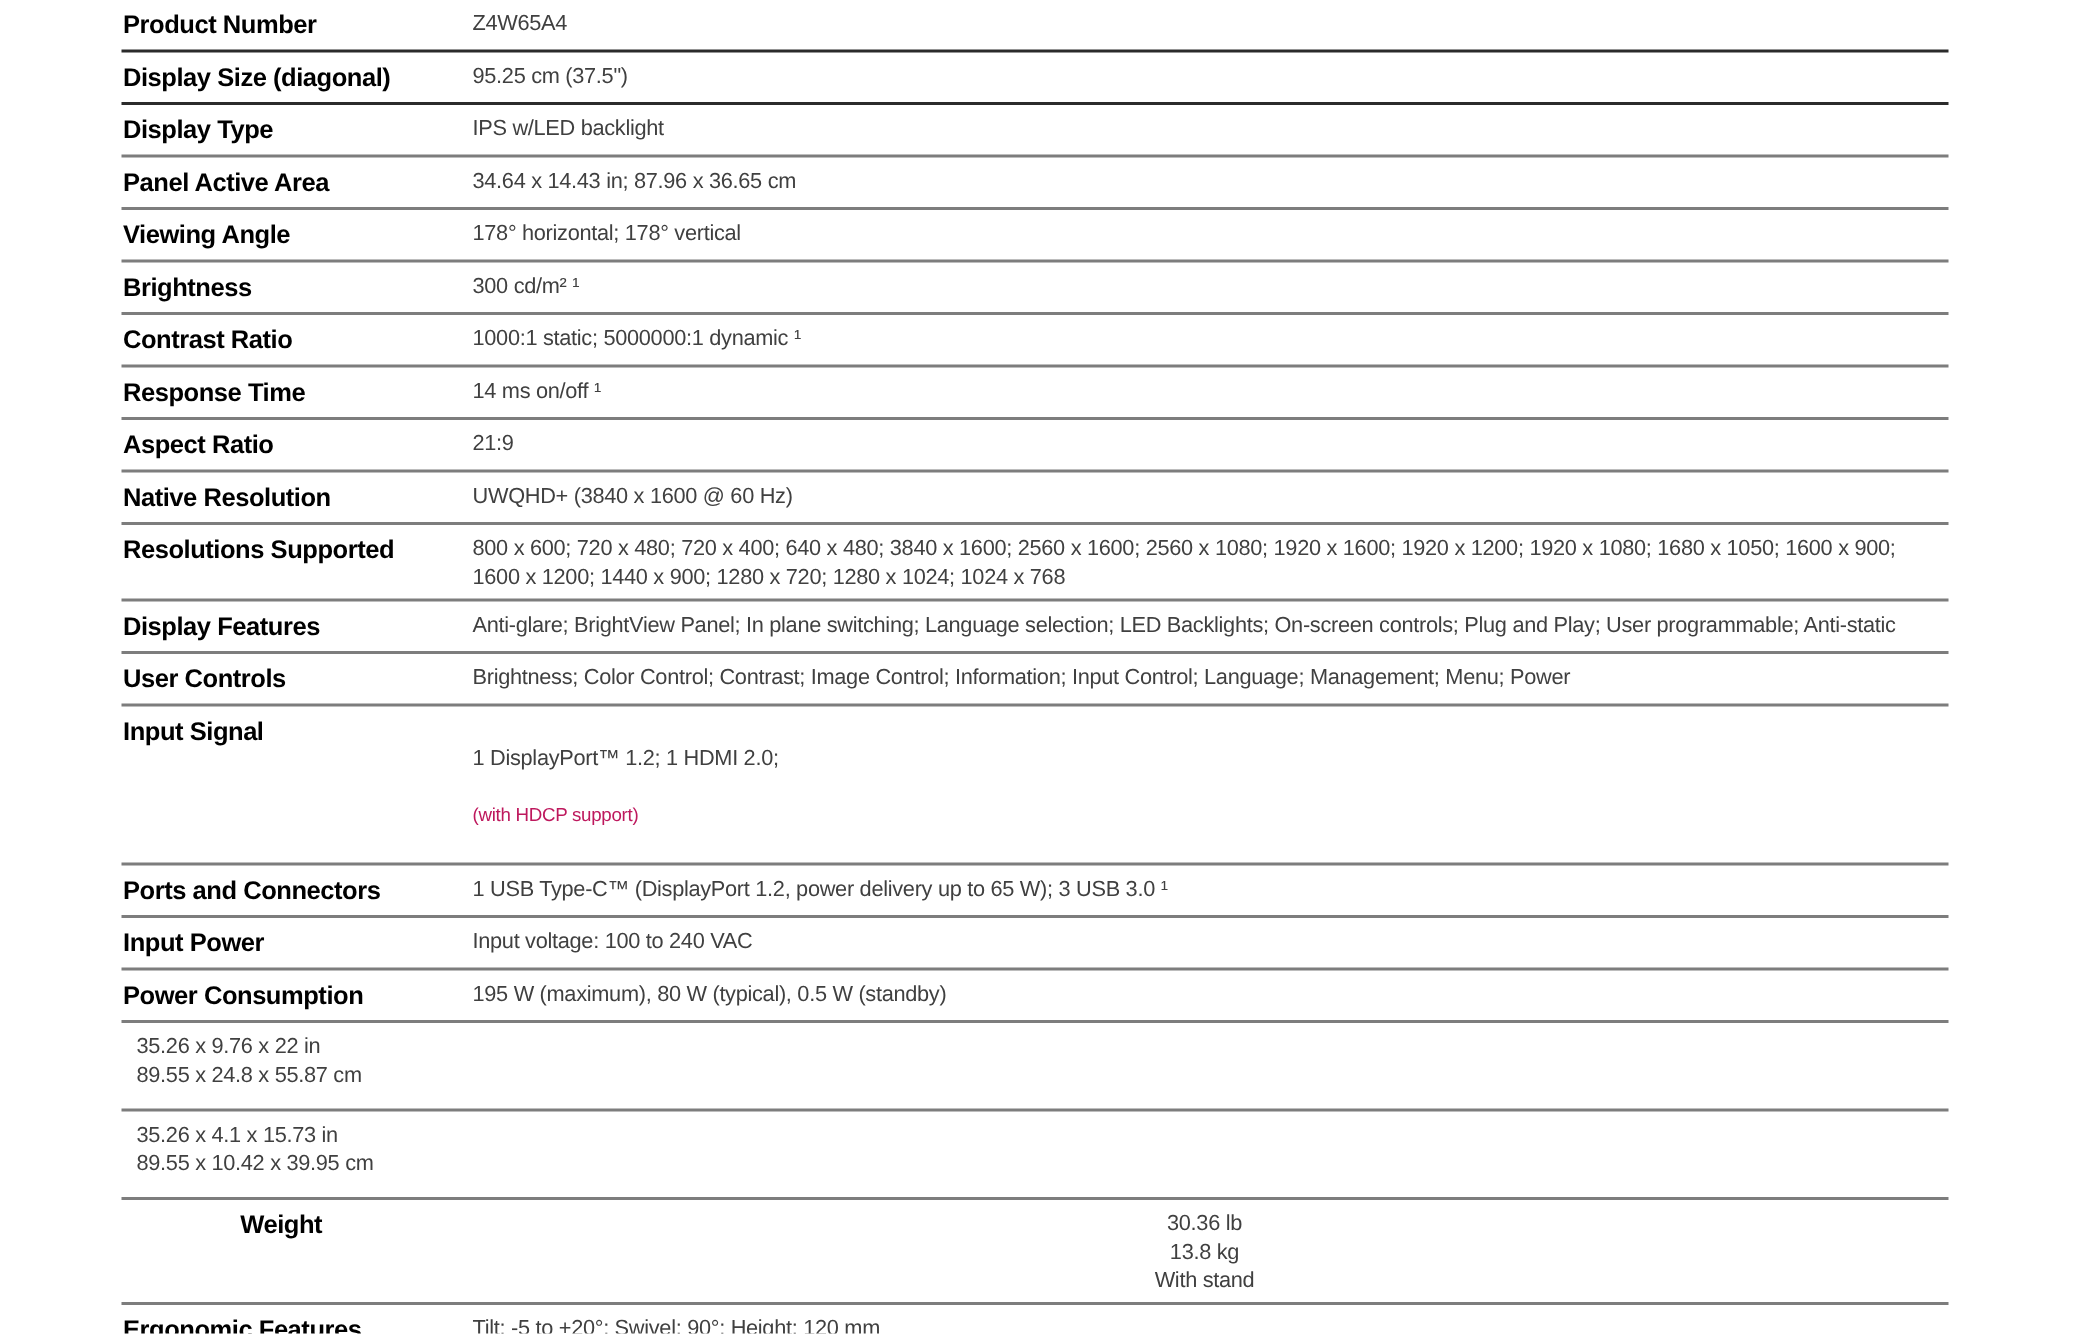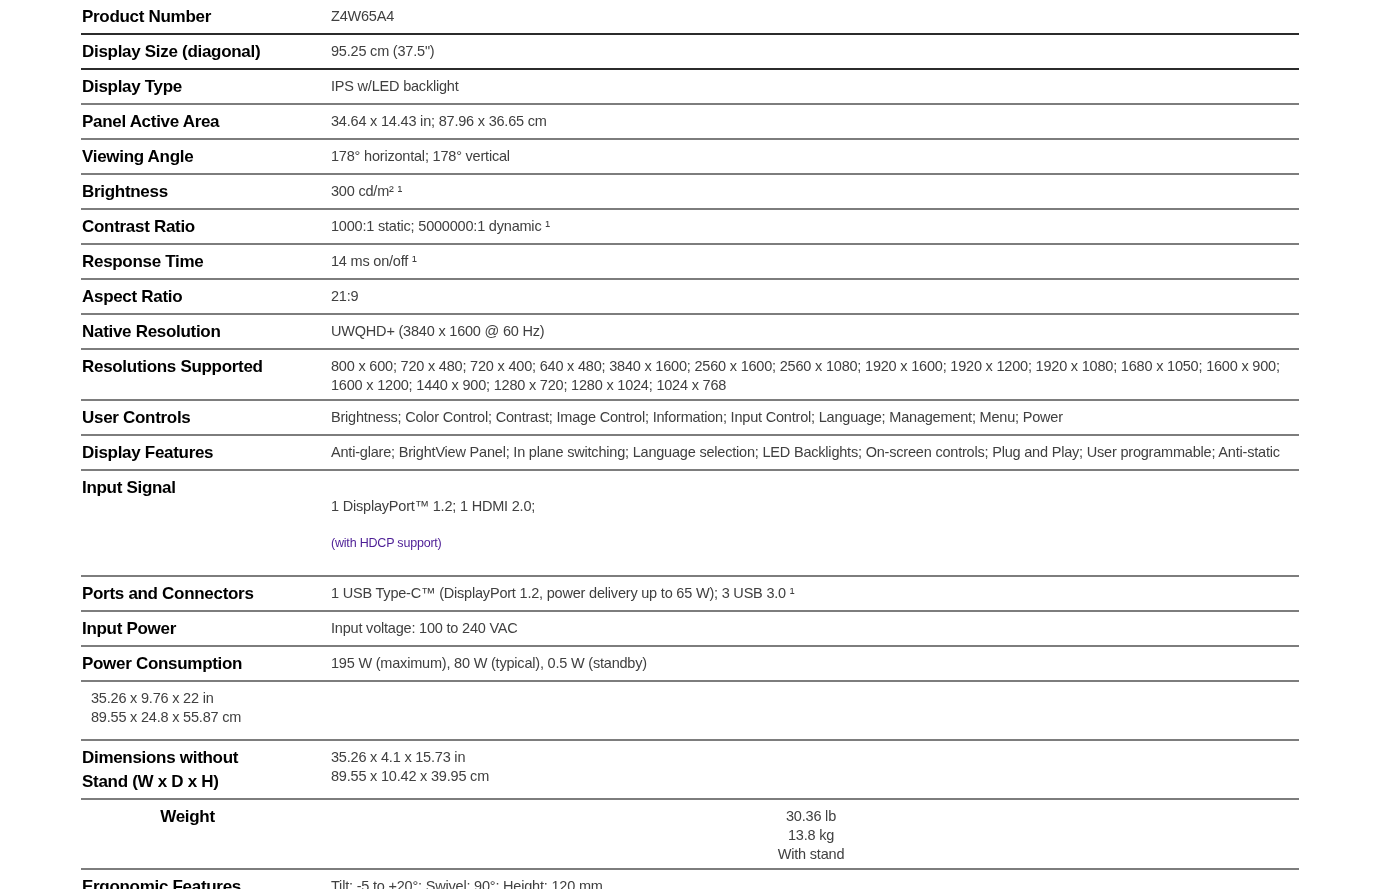--- a/index.html
+++ b/index.html
@@ -16,21 +16,20 @@
   .spec-table {
     margin-left: 81px;
     width: 1218px;
   }
   .row {
     display: flex;
     align-items: flex-start;
     box-sizing: border-box;
     min-height: 34px;
     border-bottom: 2px solid #7d7d7d;
-    gap: 16px;
   }
   .row.dark { border-bottom-color: #2b2b2b; }
   .row.h-res { min-height: 51px; justify-content: flex-end; }
   .row.h-sig { min-height: 46px; }
   .row.h-dim { min-height: 59px; }
   .row.h-wgt { min-height: 67px; text-align: center; }
   .label {
     flex: 0 0 224px;
     box-sizing: border-box;
     padding: 5px 12px 4px 1px;
@@ -48,21 +47,21 @@
     font-size: 14.5px;
     letter-spacing: -0.2px;
     line-height: 19px;
     color: #404040;
     white-space: pre-line;
     margin-left: 10px;
   }
   .value .note {
     font-size: 12.5px;
     line-height: 17px;
-    color: #4c1d95;
+    color: #be185d;
     white-space: pre-line;
   }
 </style>
 </head>
 <body>
 
 <div class="spec-table">
 
   <div class="row dark">
     <div class="label">Product Number</div>
@@ -113,27 +112,27 @@
     <div class="label">Native Resolution</div>
     <div class="value">UWQHD+ (3840 x 1600 @ 60 Hz)</div>
   </div>
 
   <div class="row h-res">
     <div class="label">Resolutions Supported</div>
     <div class="value">800 x 600; 720 x 480; 720 x 400; 640 x 480; 3840 x 1600; 2560 x 1600; 2560 x 1080; 1920 x 1600; 1920 x 1200; 1920 x 1080; 1680 x 1050; 1600 x 900; 1600 x 1200; 1440 x 900; 1280 x 720; 1280 x 1024; 1024 x 768</div>
   </div>
 
   <div class="row">
-    <div class="label">User Controls</div>
-    <div class="value">Brightness; Color Control; Contrast; Image Control; Information; Input Control; Language; Management; Menu; Power</div>
+    <div class="label">Display Features</div>
+    <div class="value">Anti-glare; BrightView Panel; In plane switching; Language selection; LED Backlights; On-screen controls; Plug and Play; User programmable; Anti-static</div>
   </div>
 
   <div class="row">
-    <div class="label">Display Features</div>
-    <div class="value">Anti-glare; BrightView Panel; In plane switching; Language selection; LED Backlights; On-screen controls; Plug and Play; User programmable; Anti-static</div>
+    <div class="label">User Controls</div>
+    <div class="value">Brightness; Color Control; Contrast; Image Control; Information; Input Control; Language; Management; Menu; Power</div>
   </div>
 
   <div class="row h-sig">
     <div class="label">Input Signal</div>
     <div class="value">
       <div>1 DisplayPort™ 1.2; 1 HDMI 2.0;</div>
       <div class="note">(with HDCP support)</div>
     </div>
   </div>
 
@@ -151,22 +150,20 @@
     <div class="label">Power Consumption</div>
     <div class="value">195 W (maximum), 80 W (typical), 0.5 W (standby)</div>
   </div>
 
   <div class="row h-dim">
     <div class="value">35.26 x 9.76 x 22 in
 89.55 x 24.8 x 55.87 cm</div>
   </div>
 
   <div class="row h-dim">
-    <div class="label">Dimensions without
-Stand (W x D x H)</div>
     <div class="value">35.26 x 4.1 x 15.73 in
 89.55 x 10.42 x 39.95 cm</div>
   </div>
 
   <div class="row h-wgt">
     <div class="label">Weight</div>
     <div class="value">30.36 lb
 13.8 kg
 With stand</div>
   </div>

